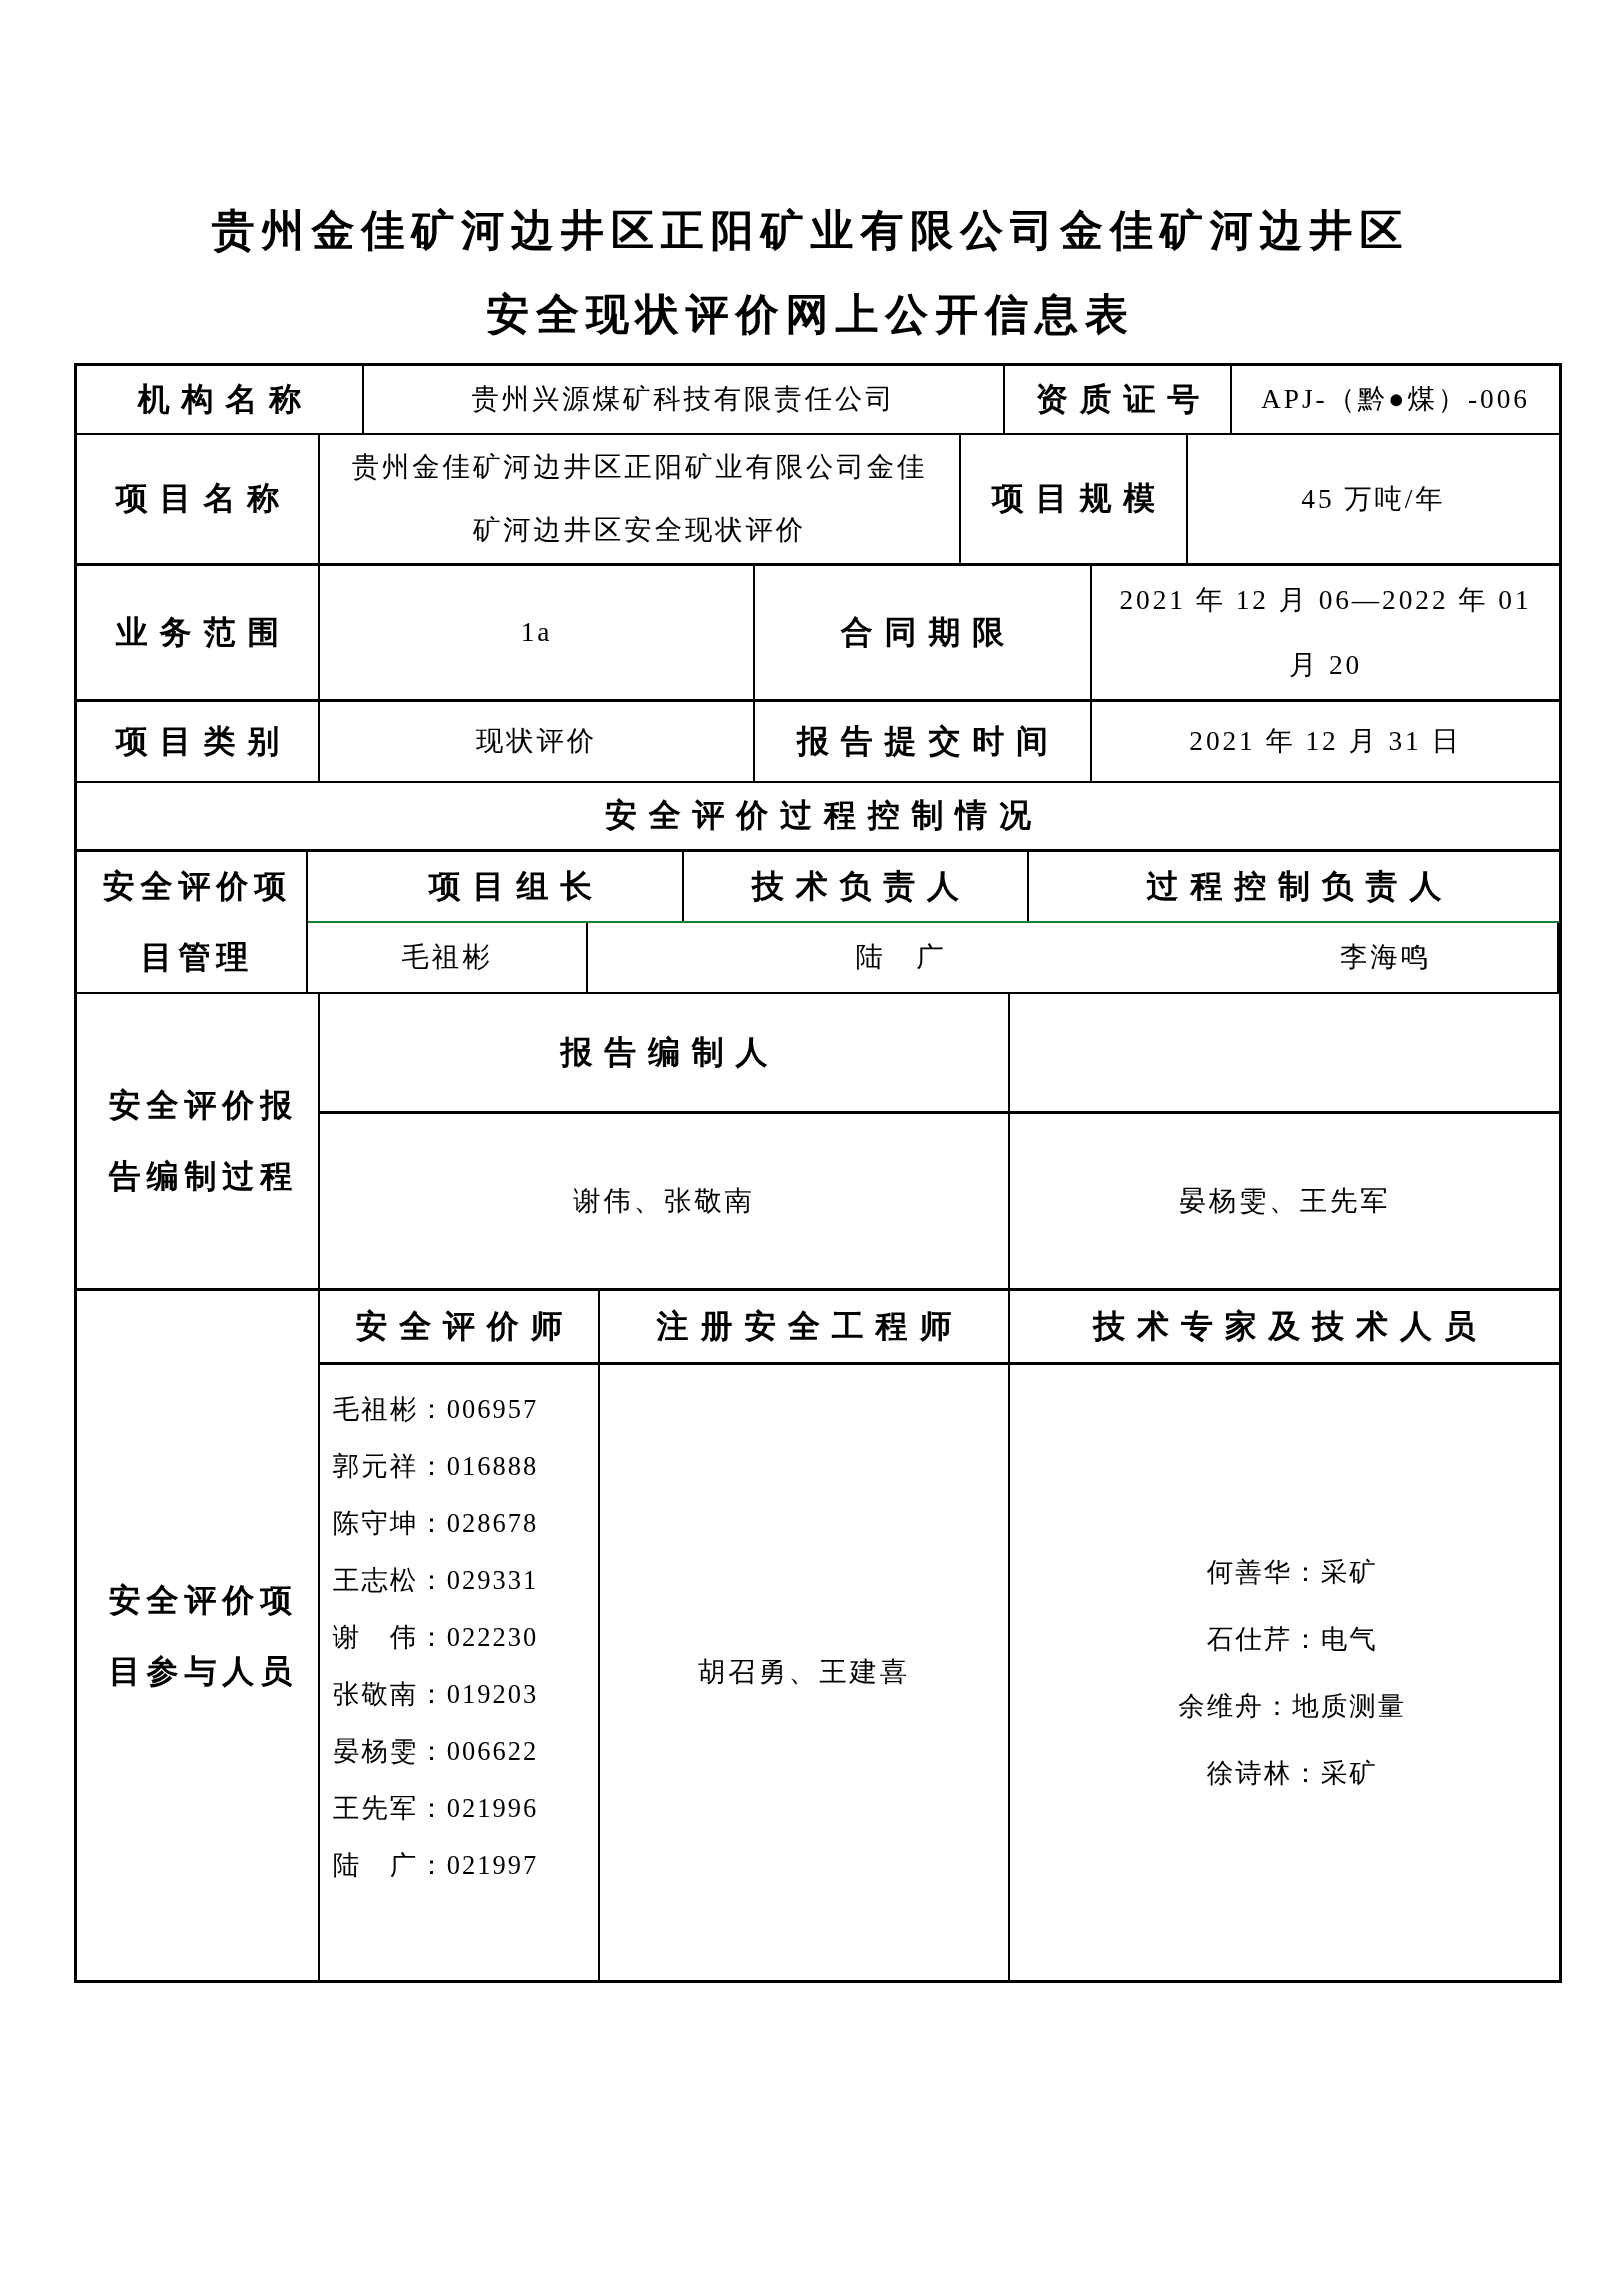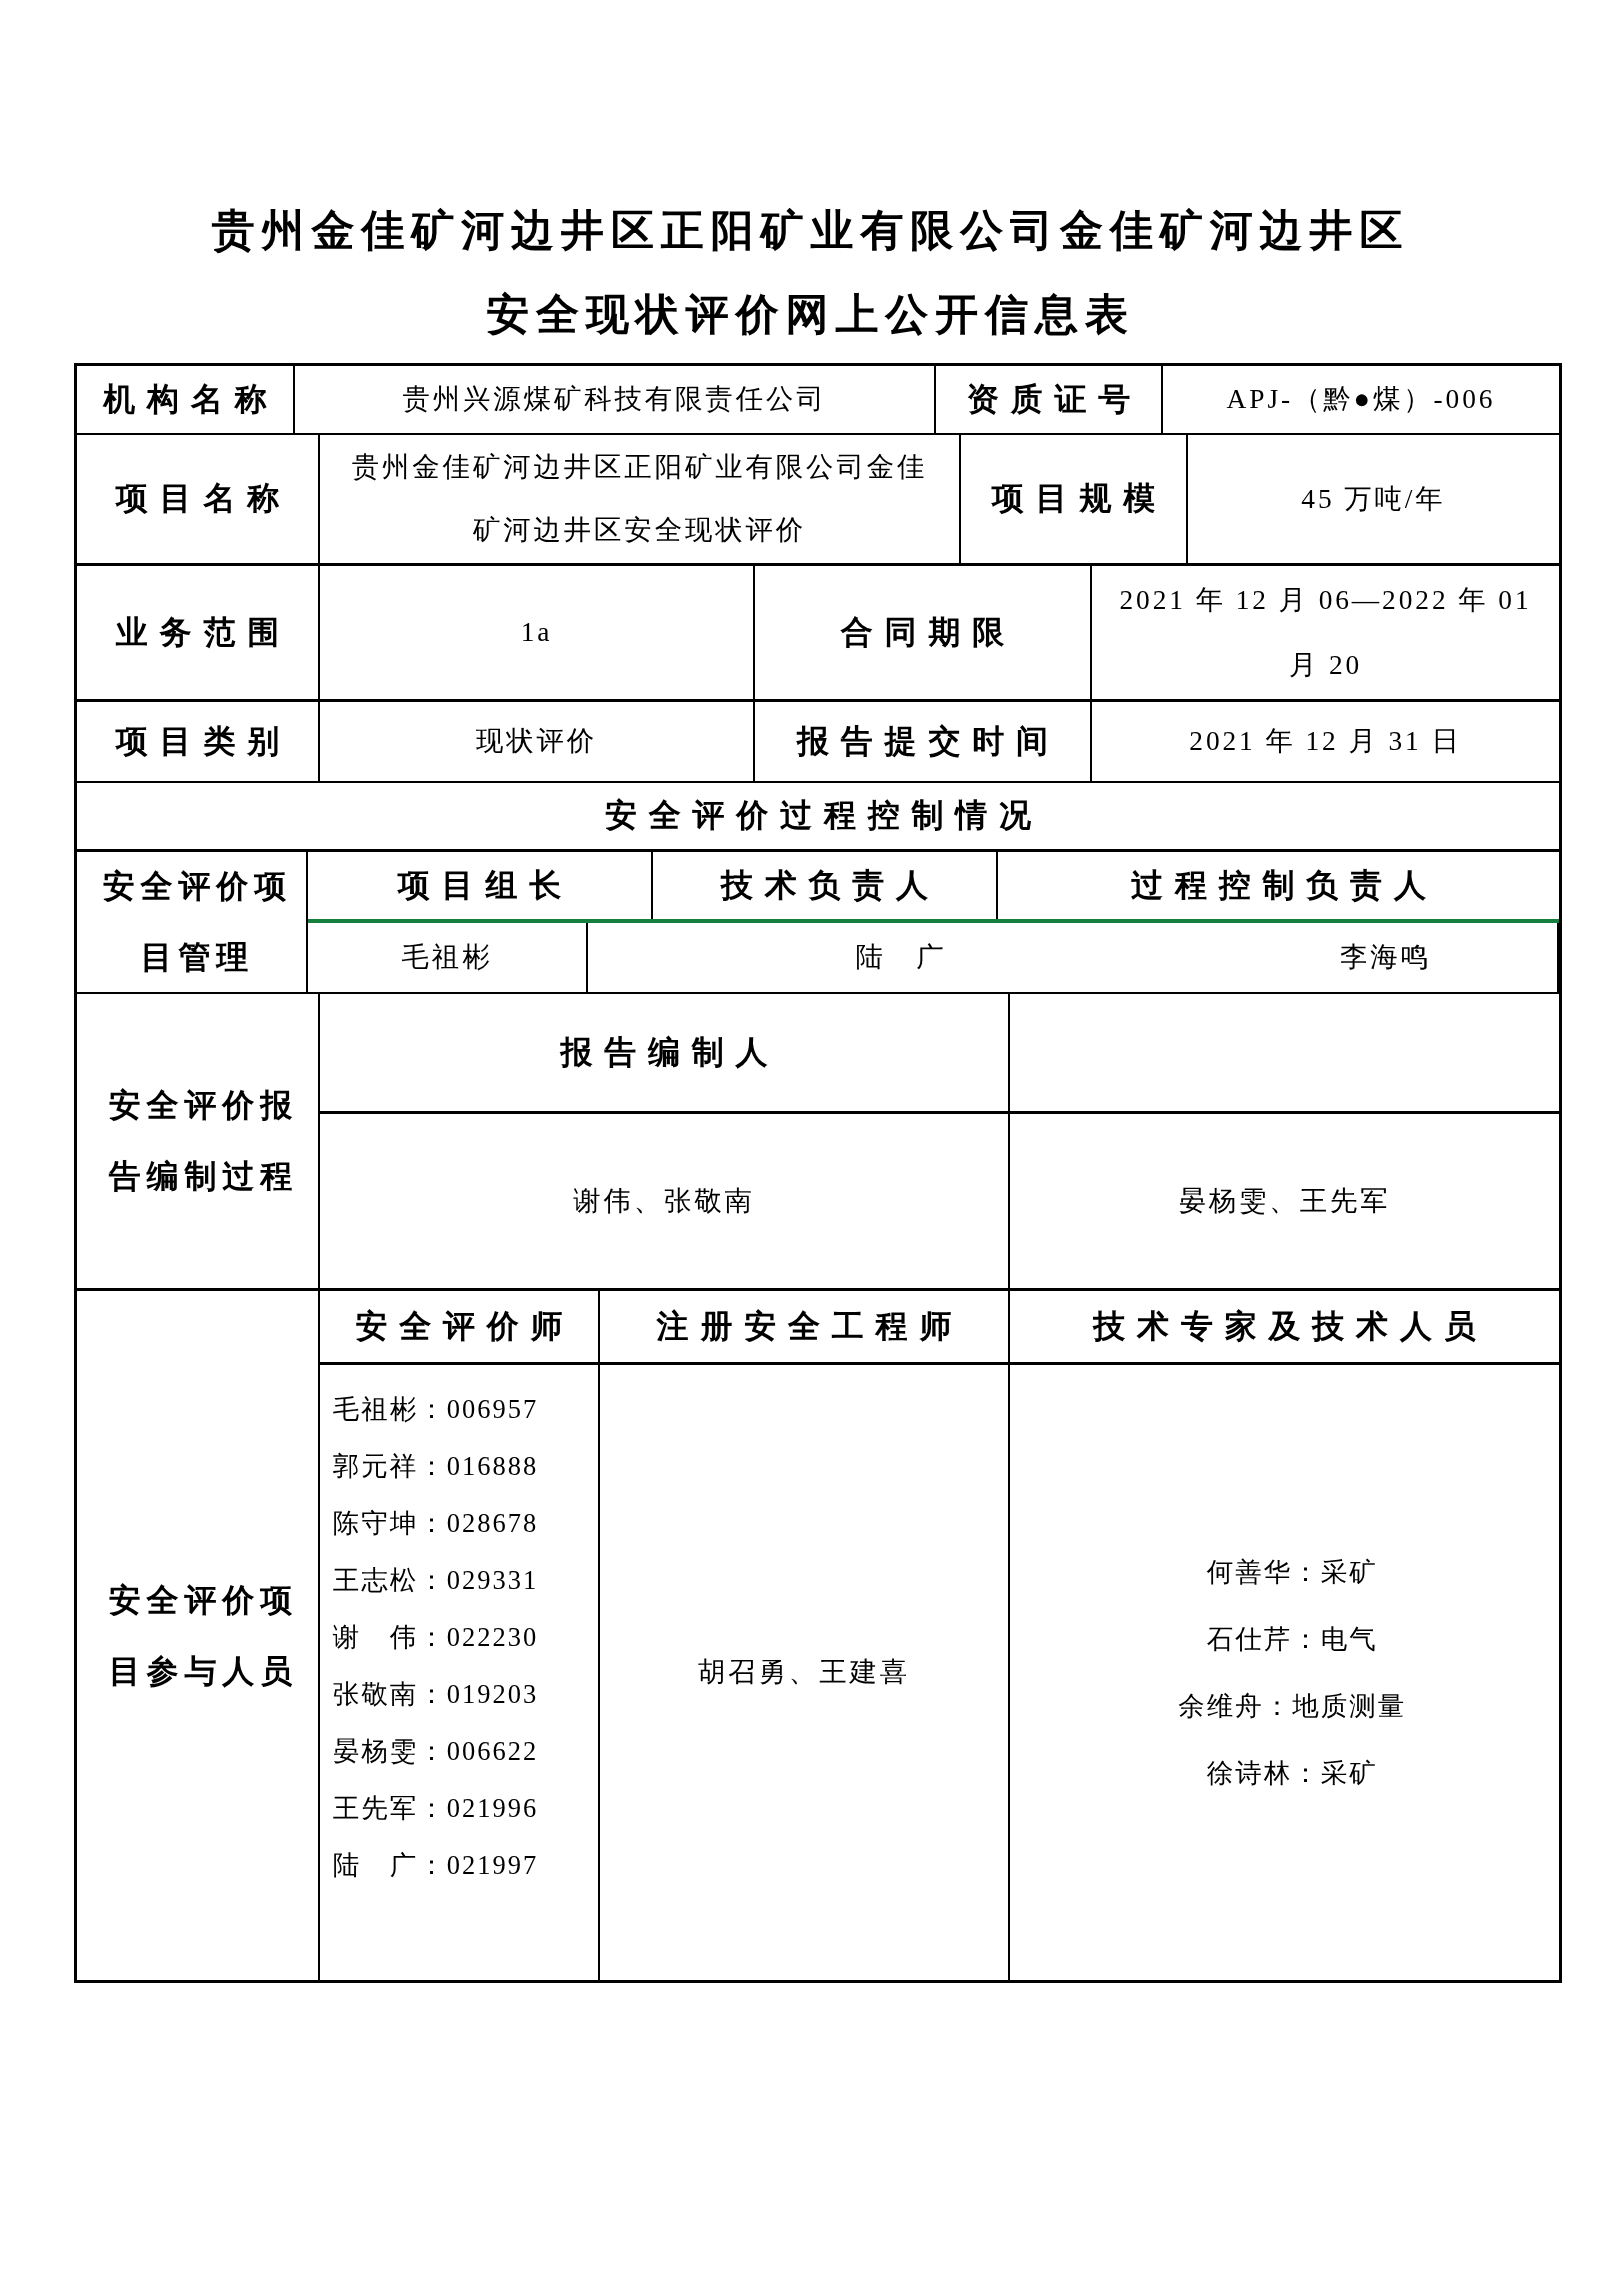--- a/index.html
+++ b/index.html
@@ -21,21 +21,21 @@
   .c.last { border-right:none; }
   .lab { font-weight:bold; font-size:32px; letter-spacing:11.8px; }
   .lab span { margin-right:-11.8px; }
   .val { font-size:27.4px; letter-spacing:2.9px; line-height:63px; }
   .seclab span { display:block; width:196px; font-weight:bold; font-size:32px;
     letter-spacing:5.9px; line-height:71px; text-align:center; word-break:break-all; }
   .wrapval { display:block; width:588px; text-align:center; word-break:break-all; }
   .contract { display:block; padding:0 13.7px; text-align:center; line-height:65px; }
   .body { flex:1 1 auto; display:flex; flex-direction:column; min-width:0; }
   .srow { display:flex; box-sizing:border-box; flex:0 0 auto; }
-  .srow.hb { border-bottom:4px solid #15803d; }
+  .srow.hb { border-bottom:2px solid #15803d;padding-left:31px; }
   .srow.hb4 { border-bottom:3.9px solid #000; }
   .srow.grow { flex:1 1 auto; min-height:0; }
   .list { display:flex; flex-direction:column; align-items:flex-start;
     justify-content:flex-start; padding:15.7px 3.9px 0 12.7px; text-align:left; }
   .list .li { font-size:26.5px; letter-spacing:2px; line-height:57px; white-space:nowrap; }
   .list2 { display:flex; flex-direction:column; align-items:center;
     justify-content:center; padding-left:15.7px; text-align:left; }
   .list2 .li { font-size:26.5px; letter-spacing:2px; line-height:67px; white-space:nowrap; }
 </style>
 </head>
@@ -44,21 +44,21 @@
 <div class="page">
 
   <div class="title">
     <div>贵州金佳矿河边井区正阳矿业有限公司金佳矿河边井区</div>
     <div>安全现状评价网上公开信息表</div>
   </div>
 
   <div class="tbl">
 
     <div class="row" style="height:69px">
-      <div class="c lab" style="width:218px">
+      <div class="c lab" style="width:287px">
           <span>机构名称</span>
         </div>
       <div class="c val" style="width:641px">
           <span>贵州兴源煤矿科技有限责任公司</span>
         </div>
       <div class="c lab" style="width:227px">
           <span>资质证号</span>
         </div>
       <div class="c val last" style="flex:1">
           <span>APJ-（黔●煤）-006</span>

